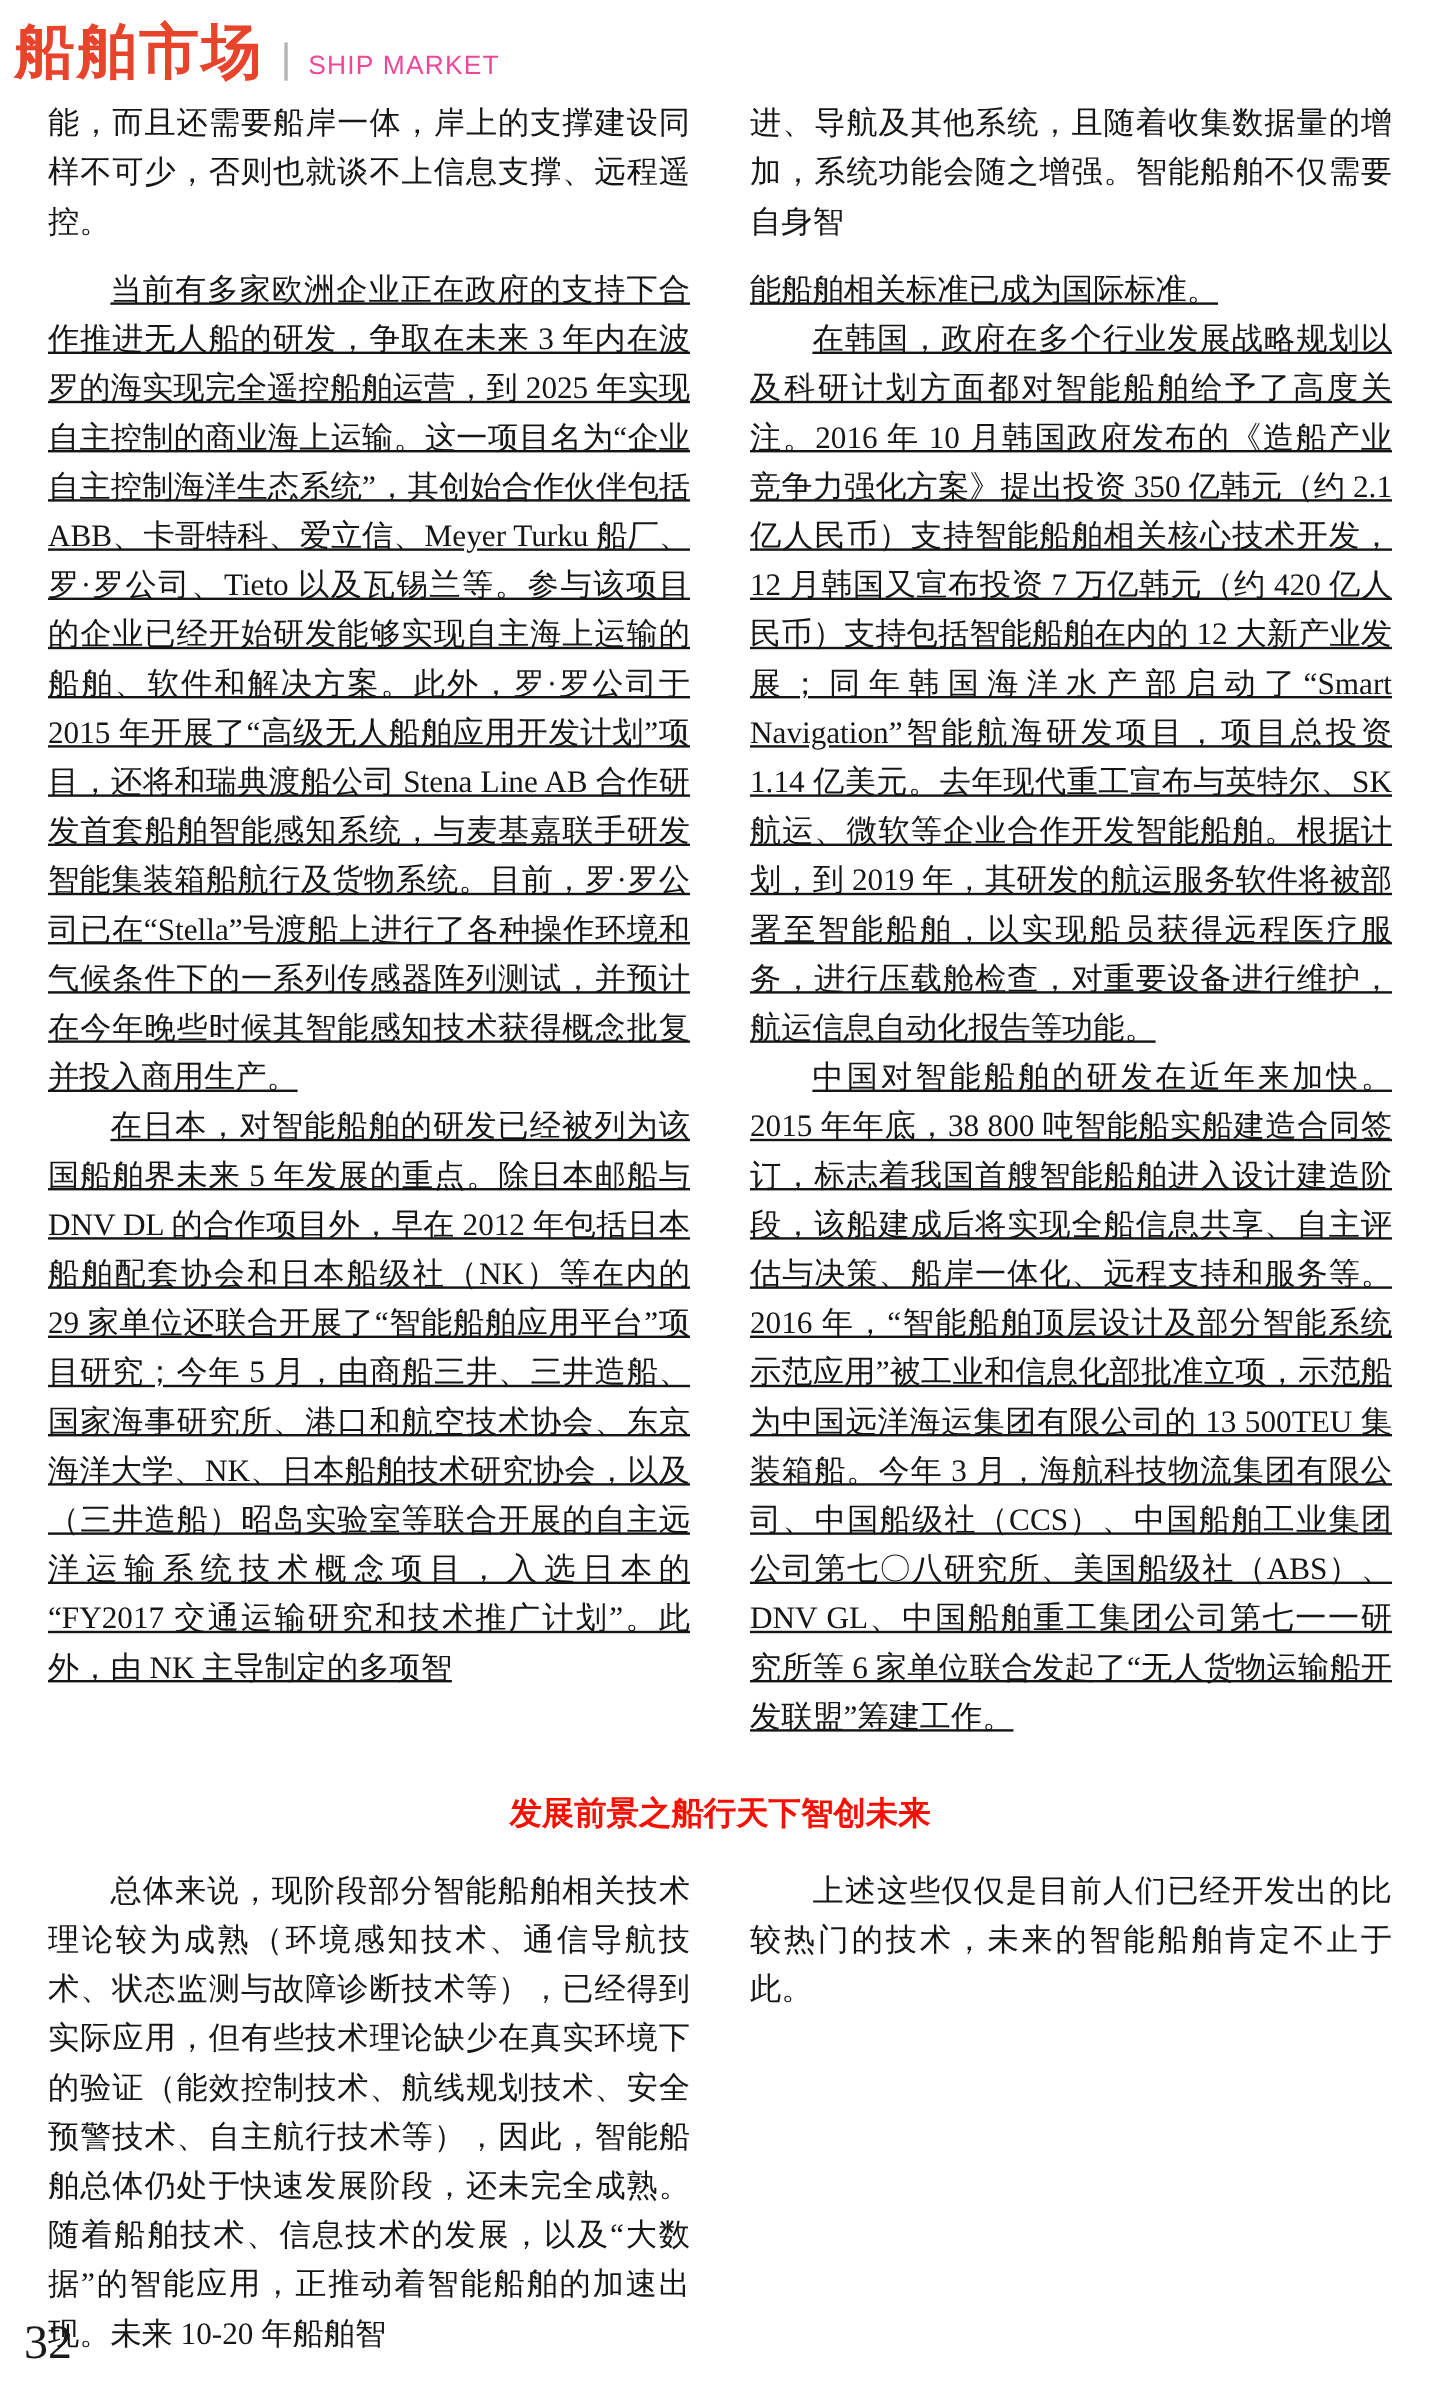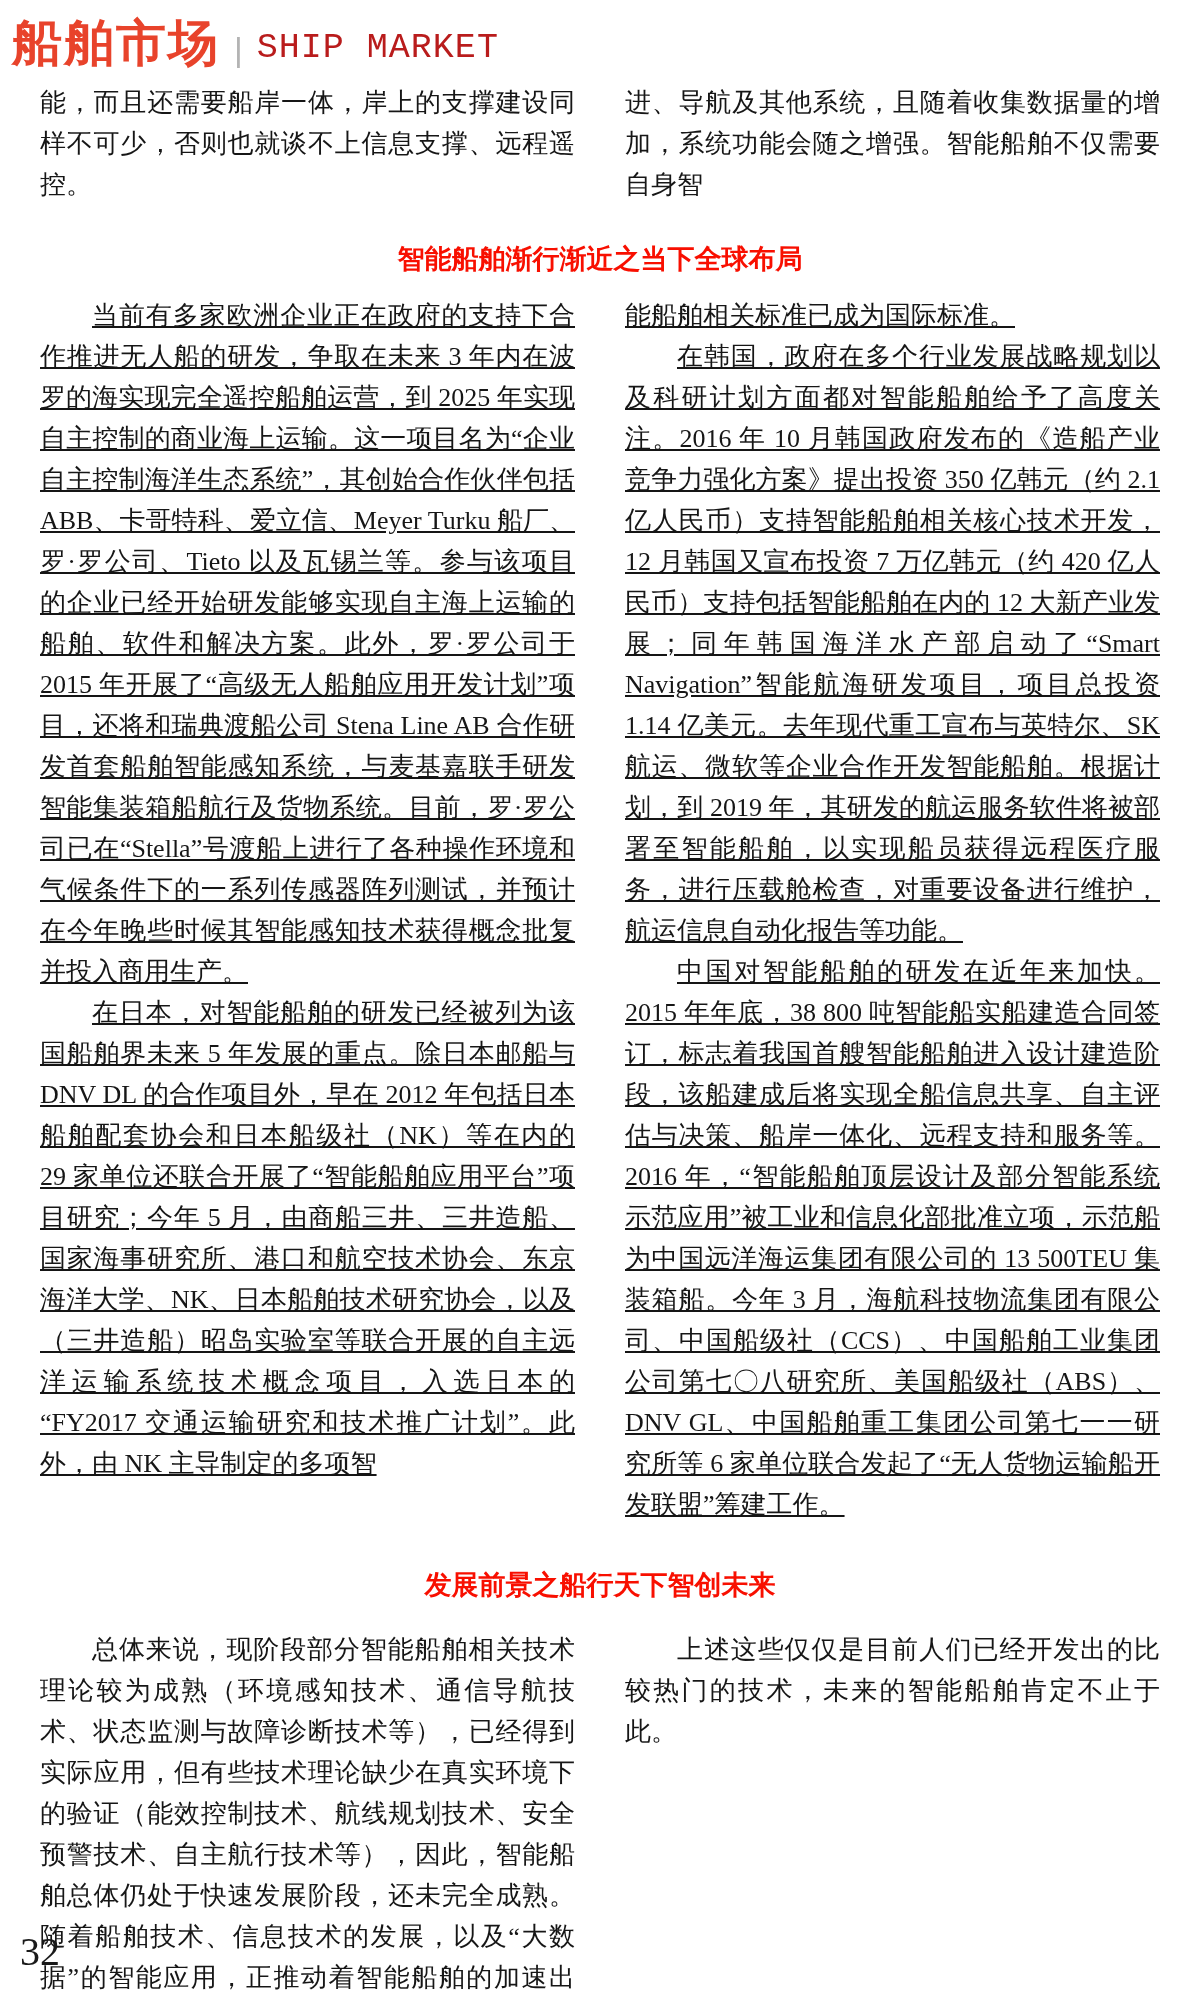--- a/index.html
+++ b/index.html
@@ -32,24 +32,24 @@
     letter-spacing: 2px;
   }
   .masthead-divider {
     font-family: "Liberation Sans", "DejaVu Sans", sans-serif;
     font-size: 34px;
     line-height: 1.05;
     color: #b3b3b3;
     font-weight: 400;
   }
   .masthead-sub {
-    font-family: Liberation Mono, monospace;
-    font-size: 35px;
+    font-family: Liberation Sans, sans-serif;
+    font-size: 22px;
     line-height: 1.12;
-    color: #b91c1c;
+    color: #ec4899;
     letter-spacing: 1px;
   }
 
   
   .two-col { display: flex; gap: 50px; }
   .col {
     flex: 0 0 535px;
     width: 535px;
     font-size: 26px;
     line-height: 41px;
@@ -97,21 +97,20 @@
 
   <div class="two-col intro">
     <div class="col">
       <p>能，而且还需要船岸一体，岸上的支撑建设同样不可少，否则也就谈不上信息支撑、远程遥控。</p>
     </div>
     <div class="col">
       <p>进、导航及其他系统，且随着收集数据量的增加，系统功能会随之增强。智能船舶不仅需要自身智</p>
     </div>
   </div>
 
-  <h2 class="red-heading heading-1">智能船舶渐行渐近之当下全球布局</h2>
 
   <div class="two-col section-1">
     <div class="col">
       <p class="indent">当前有多家欧洲企业正在政府的支持下合作推进无人船的研发，争取在未来 3 年内在波罗的海实现完全遥控船舶运营，到 2025 年实现自主控制的商业海上运输。这一项目名为“企业自主控制海洋生态系统”，其创始合作伙伴包括 ABB、卡哥特科、爱立信、Meyer Turku 船厂、罗·罗公司、Tieto 以及瓦锡兰等。参与该项目的企业已经开始研发能够实现自主海上运输的船舶、软件和解决方案。此外，罗·罗公司于 2015 年开展了“高级无人船舶应用开发计划”项目，还将和瑞典渡船公司 Stena Line AB 合作研发首套船舶智能感知系统，与麦基嘉联手研发智能集装箱船航行及货物系统。目前，罗·罗公司已在“Stella”号渡船上进行了各种操作环境和气候条件下的一系列传感器阵列测试，并预计在今年晚些时候其智能感知技术获得概念批复并投入商用生产。</p>
       <p class="indent">在日本，对智能船舶的研发已经被列为该国船舶界未来 5 年发展的重点。除日本邮船与 DNV DL 的合作项目外，早在 2012 年包括日本船舶配套协会和日本船级社（NK）等在内的 29 家单位还联合开展了“智能船舶应用平台”项目研究；今年 5 月，由商船三井、三井造船、国家海事研究所、港口和航空技术协会、东京海洋大学、NK、日本船舶技术研究协会，以及（三井造船）昭岛实验室等联合开展的自主远洋运输系统技术概念项目，入选日本的“FY2017 交通运输研究和技术推广计划”。此外，由 NK 主导制定的多项智</p>
     </div>
     <div class="col">
       <p>能船舶相关标准已成为国际标准。</p>
       <p class="indent">在韩国，政府在多个行业发展战略规划以及科研计划方面都对智能船舶给予了高度关注。2016 年 10 月韩国政府发布的《造船产业竞争力强化方案》提出投资 350 亿韩元（约 2.1 亿人民币）支持智能船舶相关核心技术开发，12 月韩国又宣布投资 7 万亿韩元（约 420 亿人民币）支持包括智能船舶在内的 12 大新产业发展；同年韩国海洋水产部启动了“Smart Navigation”智能航海研发项目，项目总投资 1.14 亿美元。去年现代重工宣布与英特尔、SK 航运、微软等企业合作开发智能船舶。根据计划，到 2019 年，其研发的航运服务软件将被部署至智能船舶，以实现船员获得远程医疗服务，进行压载舱检查，对重要设备进行维护，航运信息自动化报告等功能。</p>
       <p class="indent">中国对智能船舶的研发在近年来加快。2015 年年底，38 800 吨智能船实船建造合同签订，标志着我国首艘智能船舶进入设计建造阶段，该船建成后将实现全船信息共享、自主评估与决策、船岸一体化、远程支持和服务等。2016 年，“智能船舶顶层设计及部分智能系统示范应用”被工业和信息化部批准立项，示范船为中国远洋海运集团有限公司的 13 500TEU 集装箱船。今年 3 月，海航科技物流集团有限公司、中国船级社（CCS）、中国船舶工业集团公司第七〇八研究所、美国船级社（ABS）、DNV GL、中国船舶重工集团公司第七一一研究所等 6 家单位联合发起了“无人货物运输船开发联盟”筹建工作。</p>

